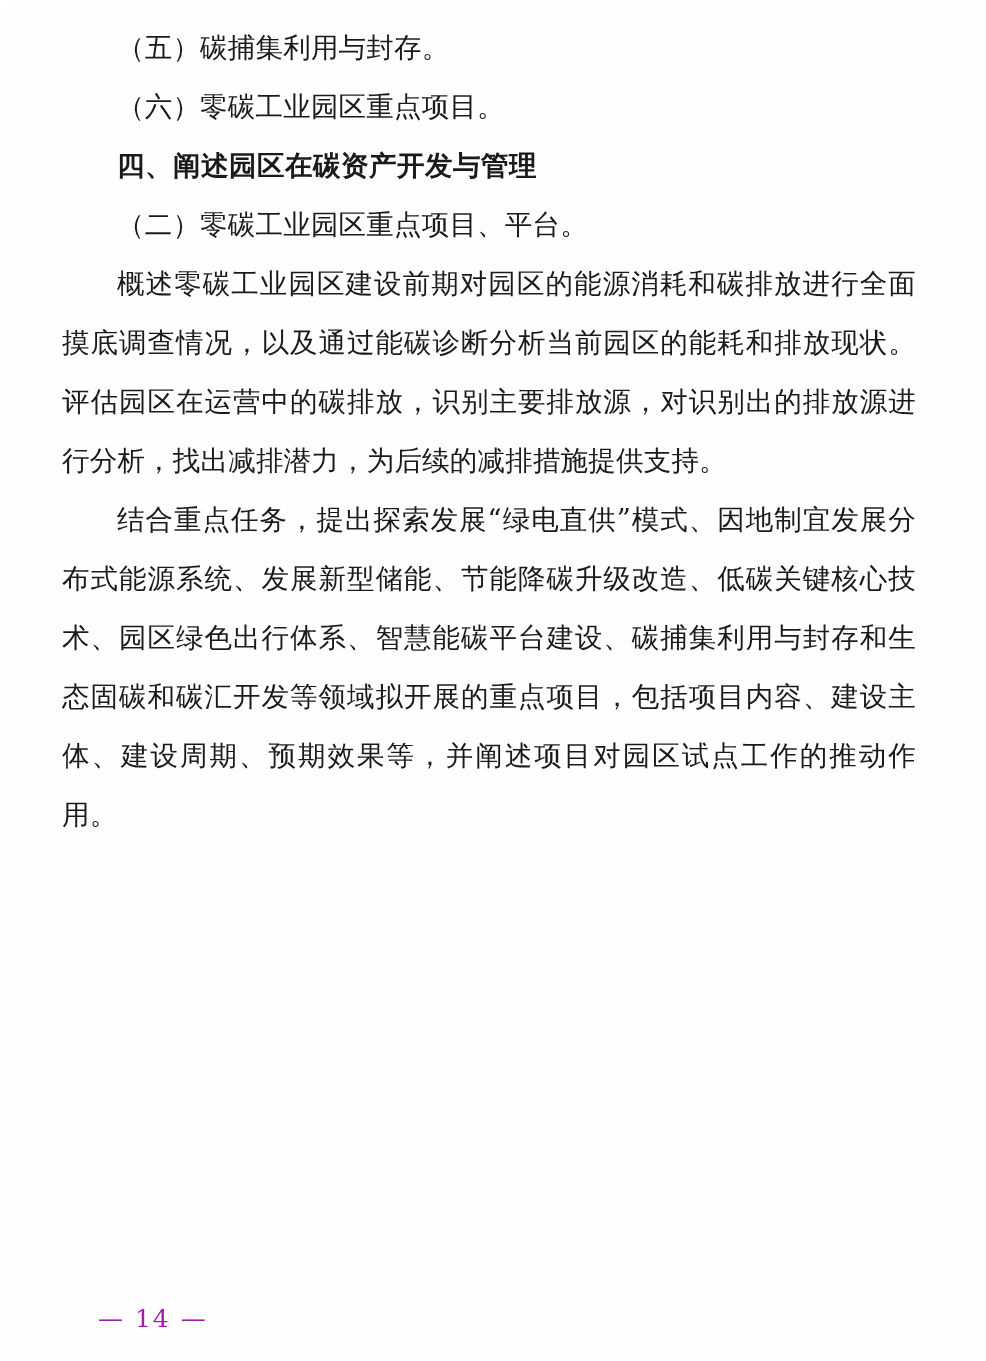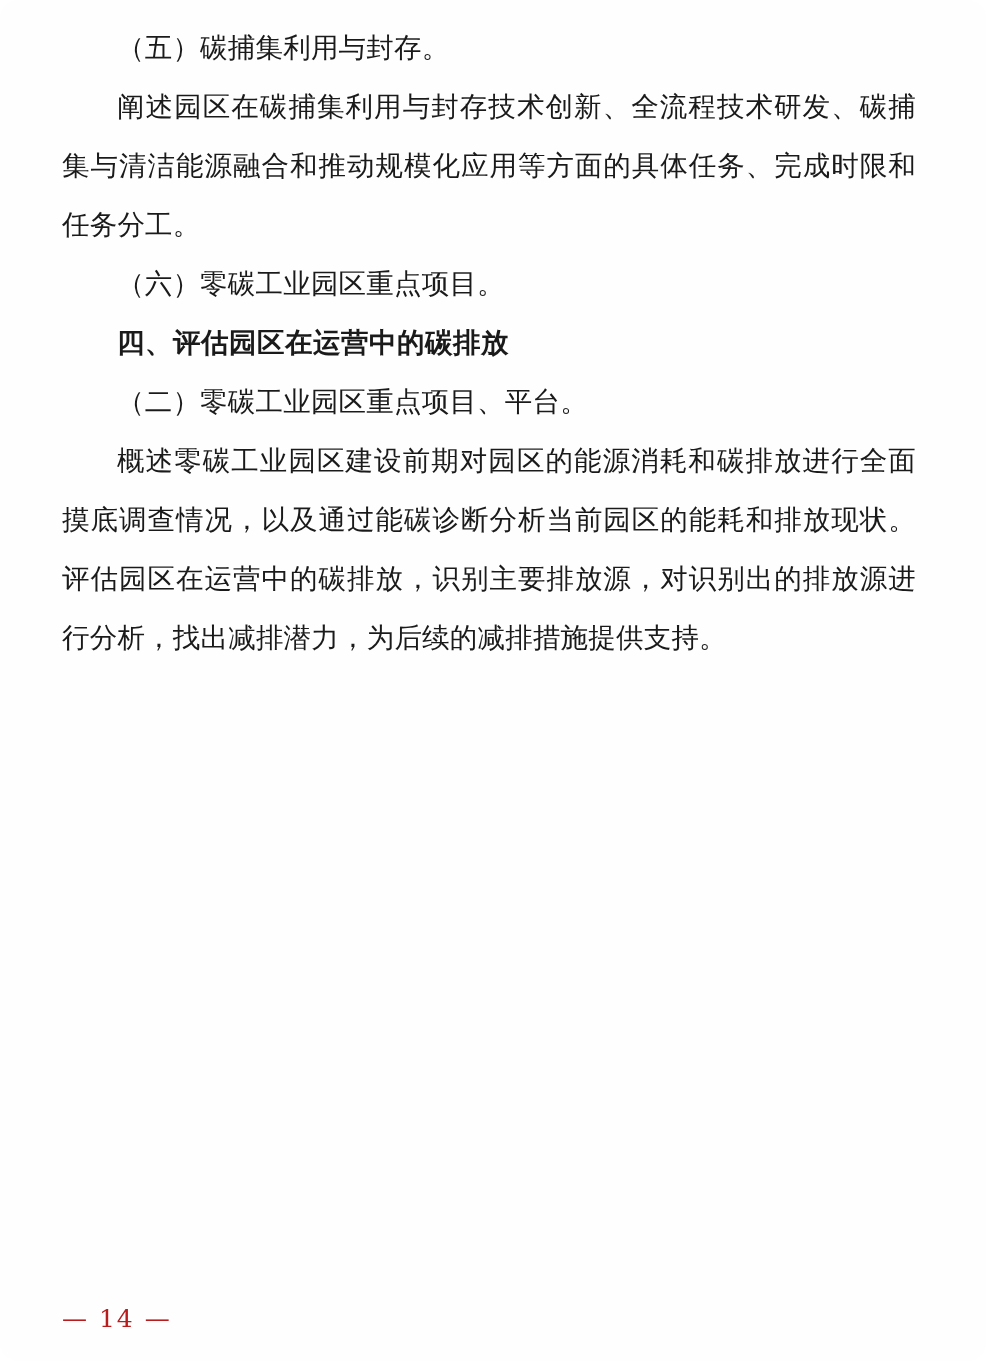--- a/index.html
+++ b/index.html
@@ -44,33 +44,33 @@
     line-height: 59px;
     text-indent: 2em;
     letter-spacing: 0.5px;
   }
   .footer {
     position: absolute;
     left: 0;
     right: 0;
     bottom: 28px;
     text-align: left;
-    padding-left: 62px;
+    padding-left: 98px;
     font-size: 25px;
     font-family: "DejaVu Serif", "Liberation Serif", serif;
-    color: #b91c1c;
+    color: #a21caf;
     letter-spacing: 2px;
   }
 </style>
 </head>
 <body>
 
 <div class="page">
   <div class="doc-body">
     <p class="indent">（五）碳捕集利用与封存。</p>
-    <p class="indent">阐述园区在碳捕集利用与封存技术创新、全流程技术研发、碳捕集与清洁能源融合和推动规模化应用等方面的具体任务、完成时限和任务分工。</p>
     <p class="indent">（六）零碳工业园区重点项目。</p>
-    <p class="heading">四、评估园区在运营中的碳排放</p>
+    <p class="heading">四、阐述园区在碳资产开发与管理</p>
     <p class="indent">（二）零碳工业园区重点项目、平台。</p>
     <p class="indent">概述零碳工业园区建设前期对园区的能源消耗和碳排放进行全面摸底调查情况，以及通过能碳诊断分析当前园区的能耗和排放现状。评估园区在运营中的碳排放，识别主要排放源，对识别出的排放源进行分析，找出减排潜力，为后续的减排措施提供支持。</p>
+    <p class="indent">结合重点任务，提出探索发展“绿电直供”模式、因地制宜发展分布式能源系统、发展新型储能、节能降碳升级改造、低碳关键核心技术、园区绿色出行体系、智慧能碳平台建设、碳捕集利用与封存和生态固碳和碳汇开发等领域拟开展的重点项目，包括项目内容、建设主体、建设周期、预期效果等，并阐述项目对园区试点工作的推动作用。</p>
   </div>
   <div class="footer">— 14 —</div>
 </div>
 
 </body></html>

